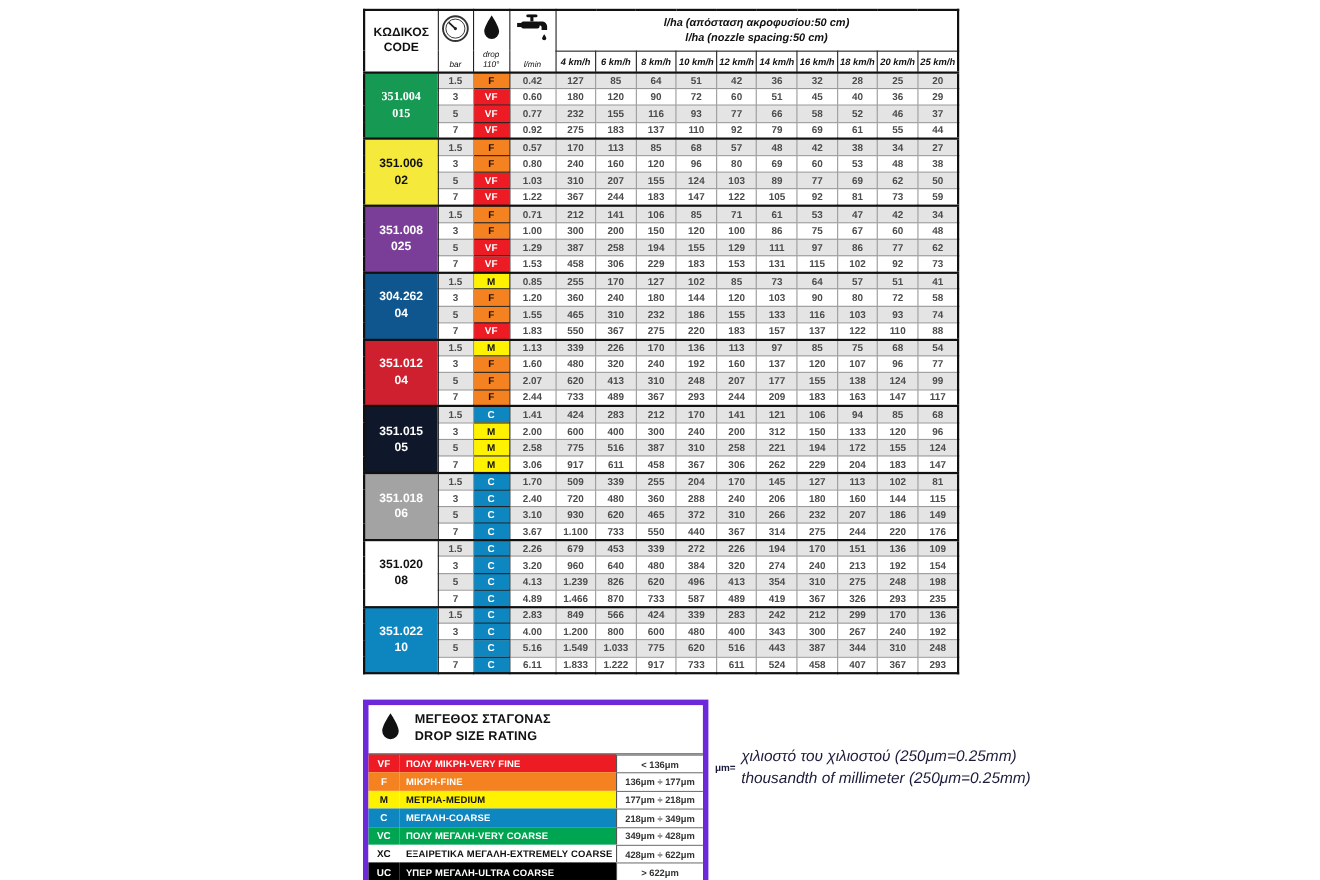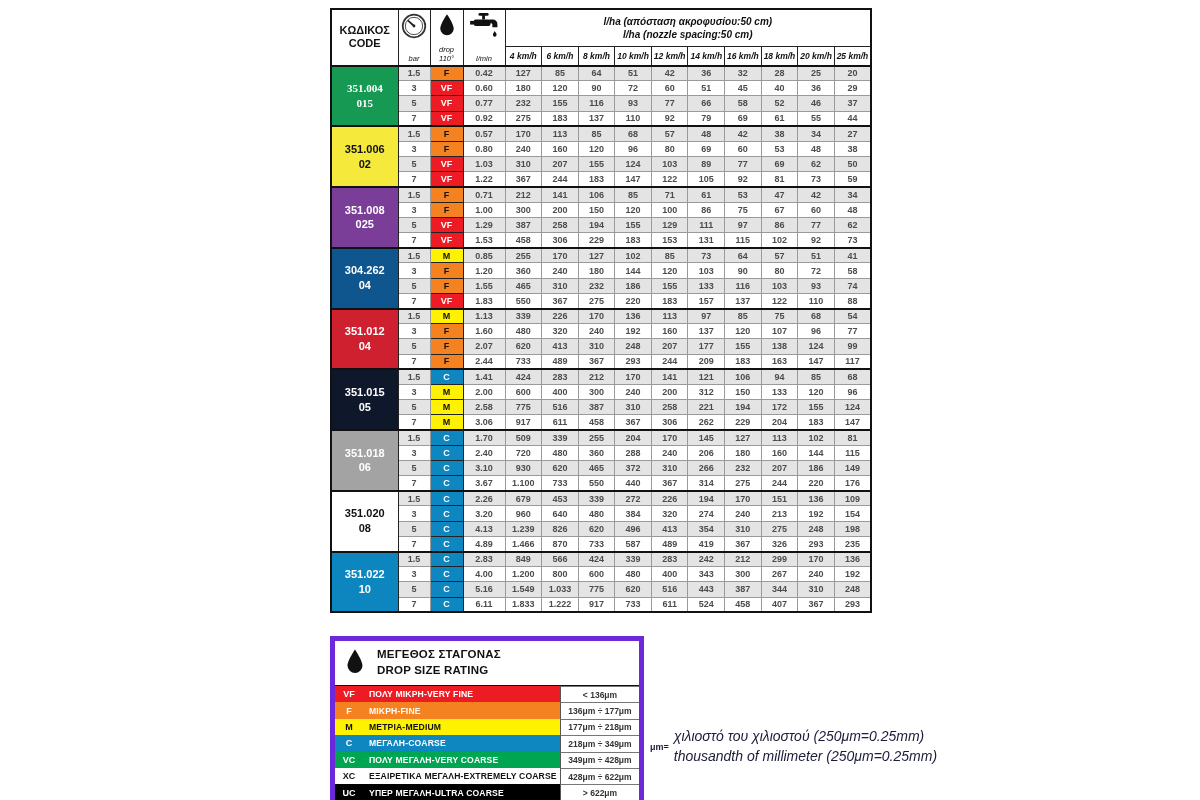--- a/index.html
+++ b/index.html
@@ -30,21 +30,21 @@
   .legend-title{font-weight:800;font-size:11.5px;line-height:1.35;letter-spacing:.2px;}
   .legend-row{display:flex;height:16.4px;align-items:stretch;}
   .legend-badge{width:28px;display:flex;align-items:center;justify-content:center;
     font-size:9px;font-weight:800;}
   .legend-label{flex:1;display:flex;align-items:center;padding-left:6px;
     font-size:8.6px;font-weight:800;letter-spacing:.15px;white-space:nowrap;overflow:hidden;}
   .legend-range{width:78px;background:#fff;color:#333;border-left:1px solid #555;border-top:1px solid #777;
     display:flex;align-items:center;justify-content:center;font-size:8.5px;font-weight:600;}
 
   
-  .note{position:absolute;left:650px;top:727px;display:flex;gap:5px;color:#1b1b3a;}
+  .note{position:absolute;left:650px;top:678px;display:flex;gap:5px;color:#1b1b3a;}
   .note-prefix{align-self:center;font-size:9px;font-weight:600;}
   .note-lines{font-size:14px;line-height:1.4;font-style:italic;}
 </style>
 </head>
 <body>
 
 <div class="canvas">
 
   <table class="main">
     <colgroup>

